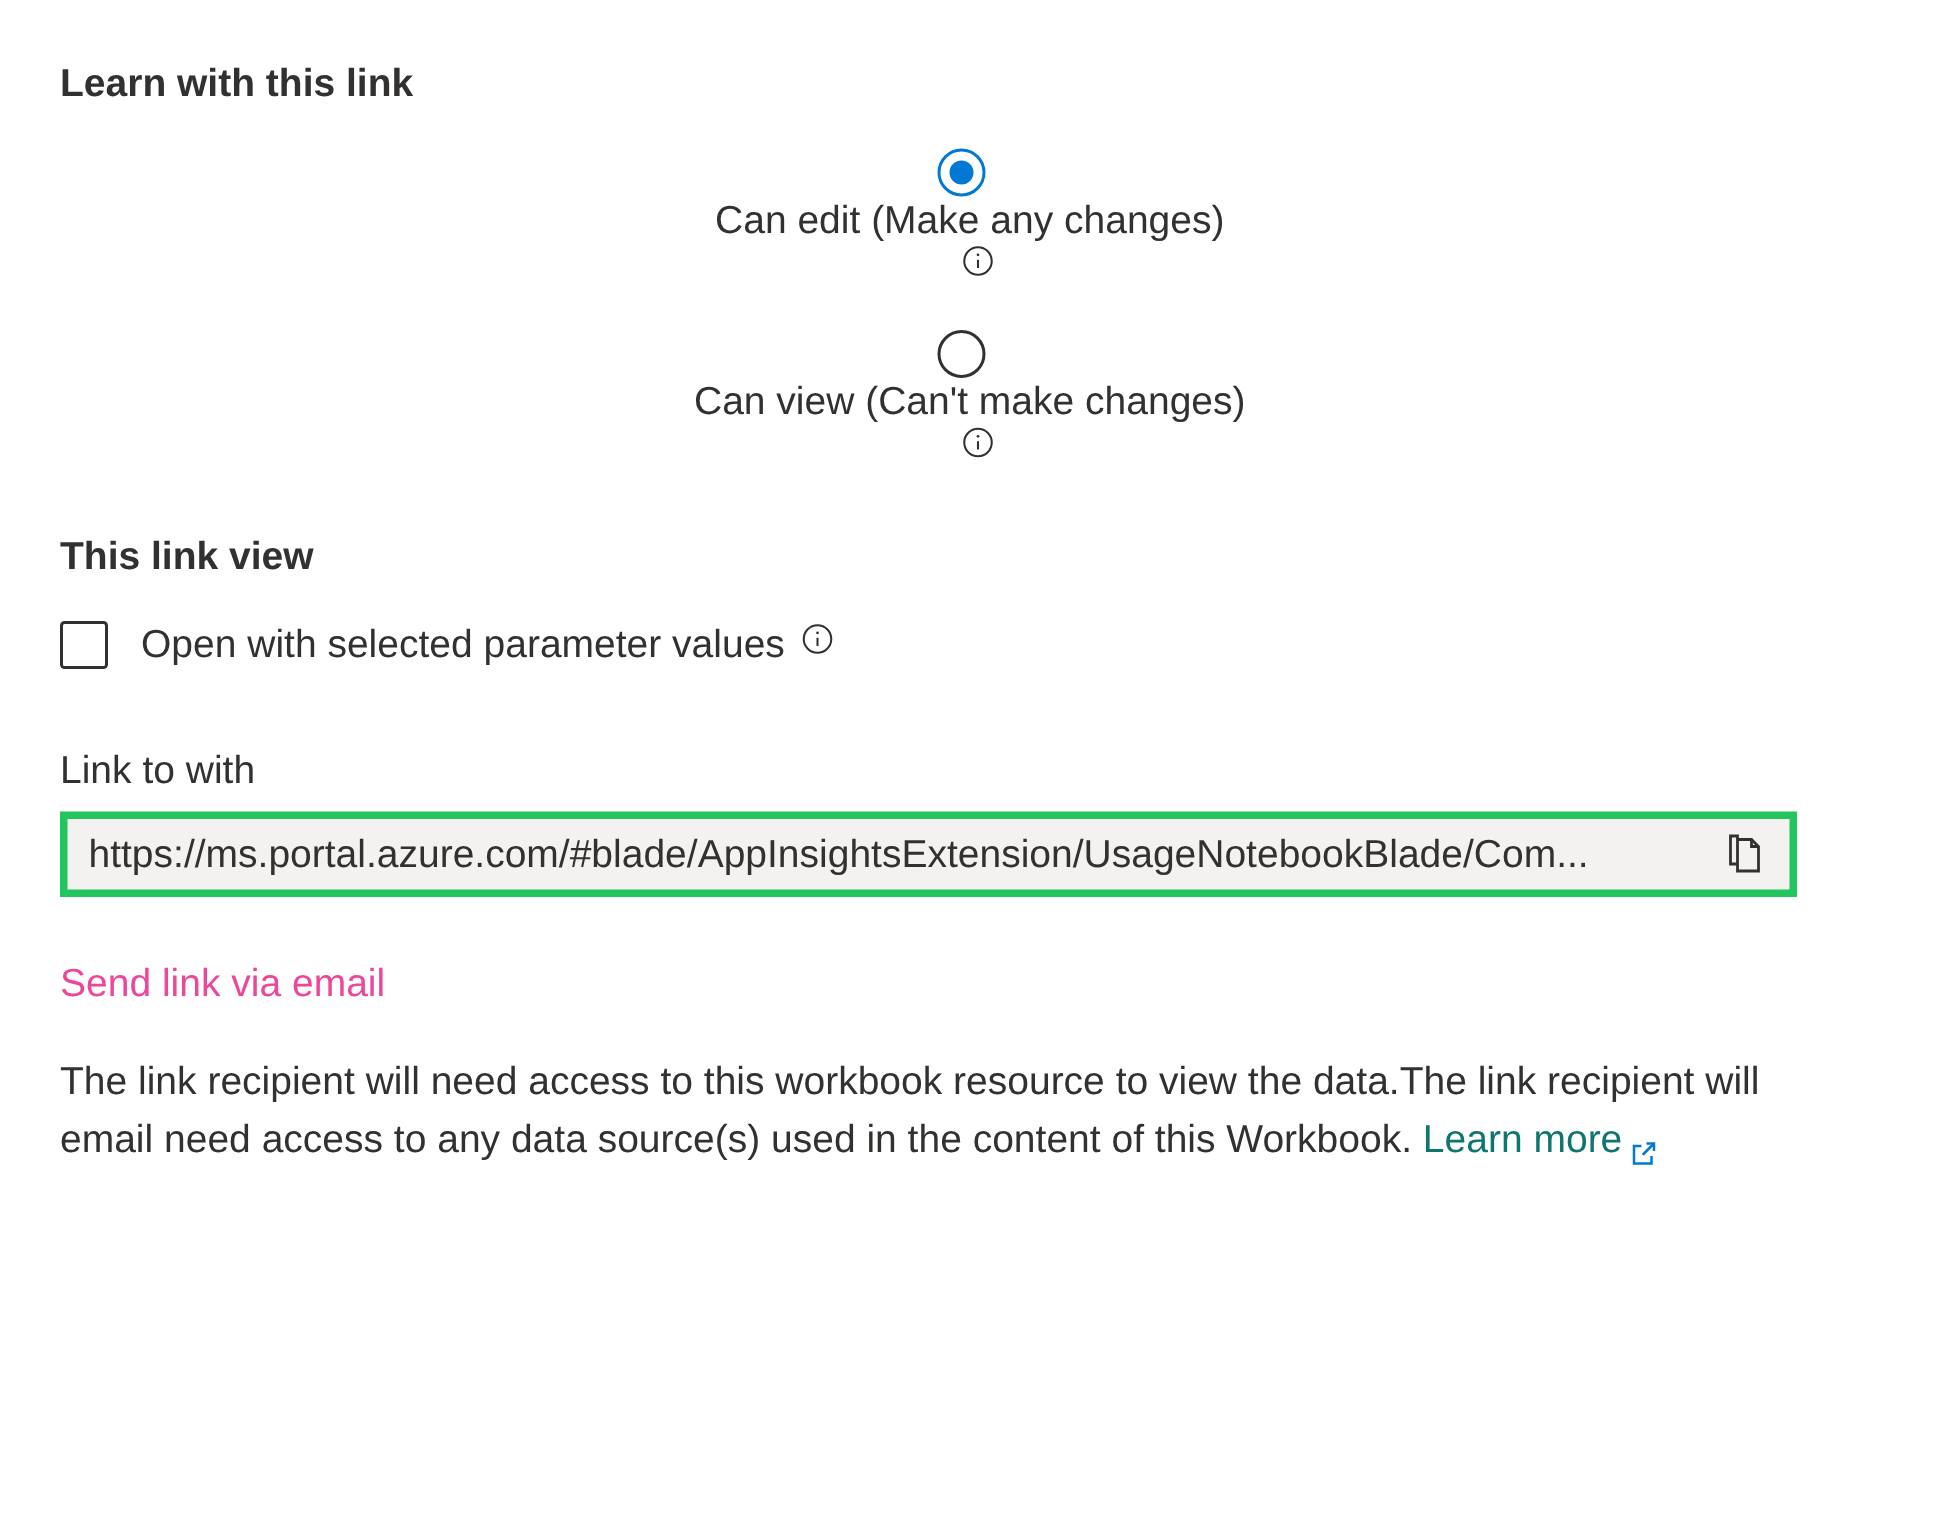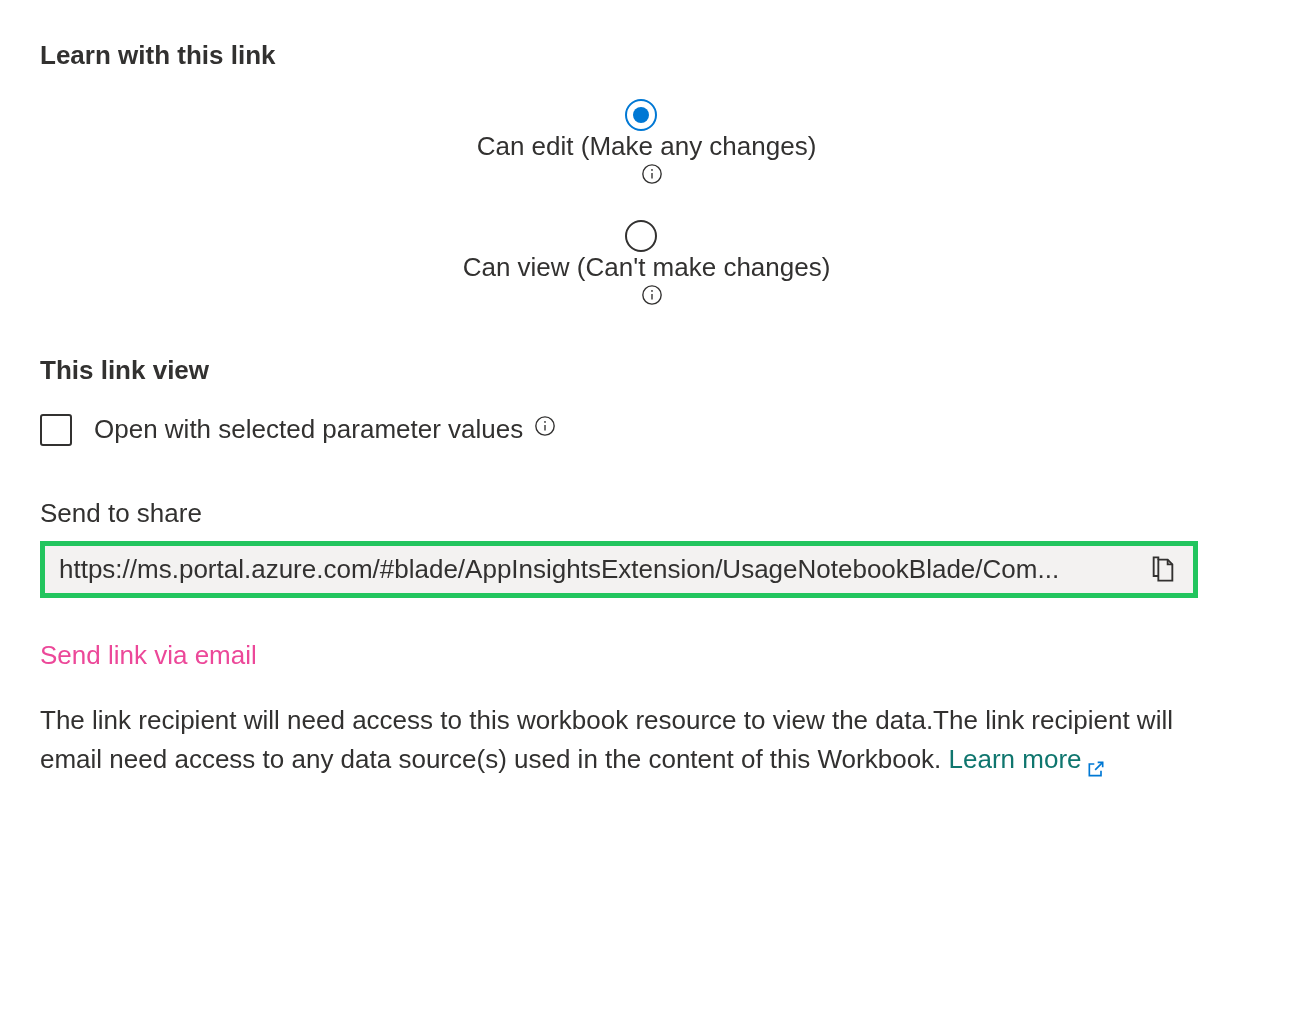--- a/index.html
+++ b/index.html
@@ -202,21 +202,21 @@
     <span class="checkbox-label">Open with selected parameter values</span>
     <span class="info-icon">
       <svg viewBox="0 0 24 24" fill="none" stroke="#323130" stroke-width="1.5">
         <circle cx="12" cy="12" r="10"></circle>
         <circle cx="12" cy="7.5" r="1" fill="#323130" stroke="none"></circle>
         <line x1="12" y1="11" x2="12" y2="17"></line>
       </svg>
     </span>
   </div>
 
-  <div class="field-label">Send to share</div>
+  <div class="field-label">Link to with</div>
 
   <div class="link-input-wrapper">
     <input type="text" class="link-input" readonly="" value="https://ms.portal.azure.com/#blade/AppInsightsExtension/UsageNotebookBlade/Com..." style="">
     <span class="copy-icon">
       <svg viewBox="0 0 24 24" fill="none" stroke="#323130" stroke-width="1.6">
         <path d="M8 4 H16 L20 8 V22 H8 Z"></path>
         <path d="M16 4 V8 H20"></path>
         <path d="M8 4 V2 H4 V18 H8"></path>
       </svg>
     </span>

